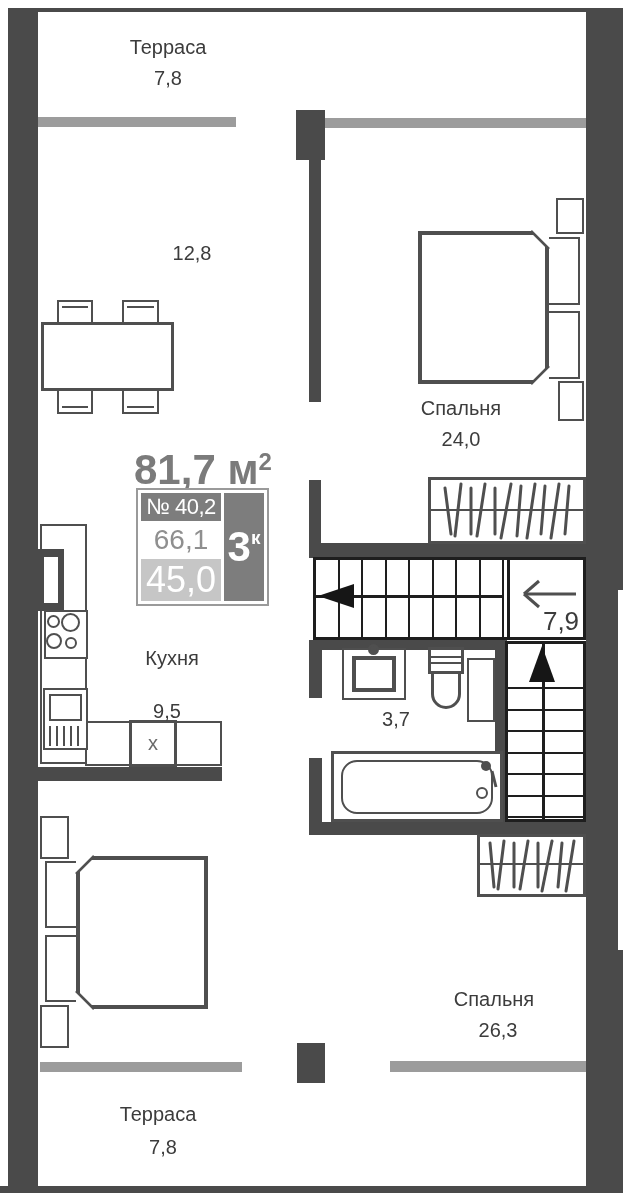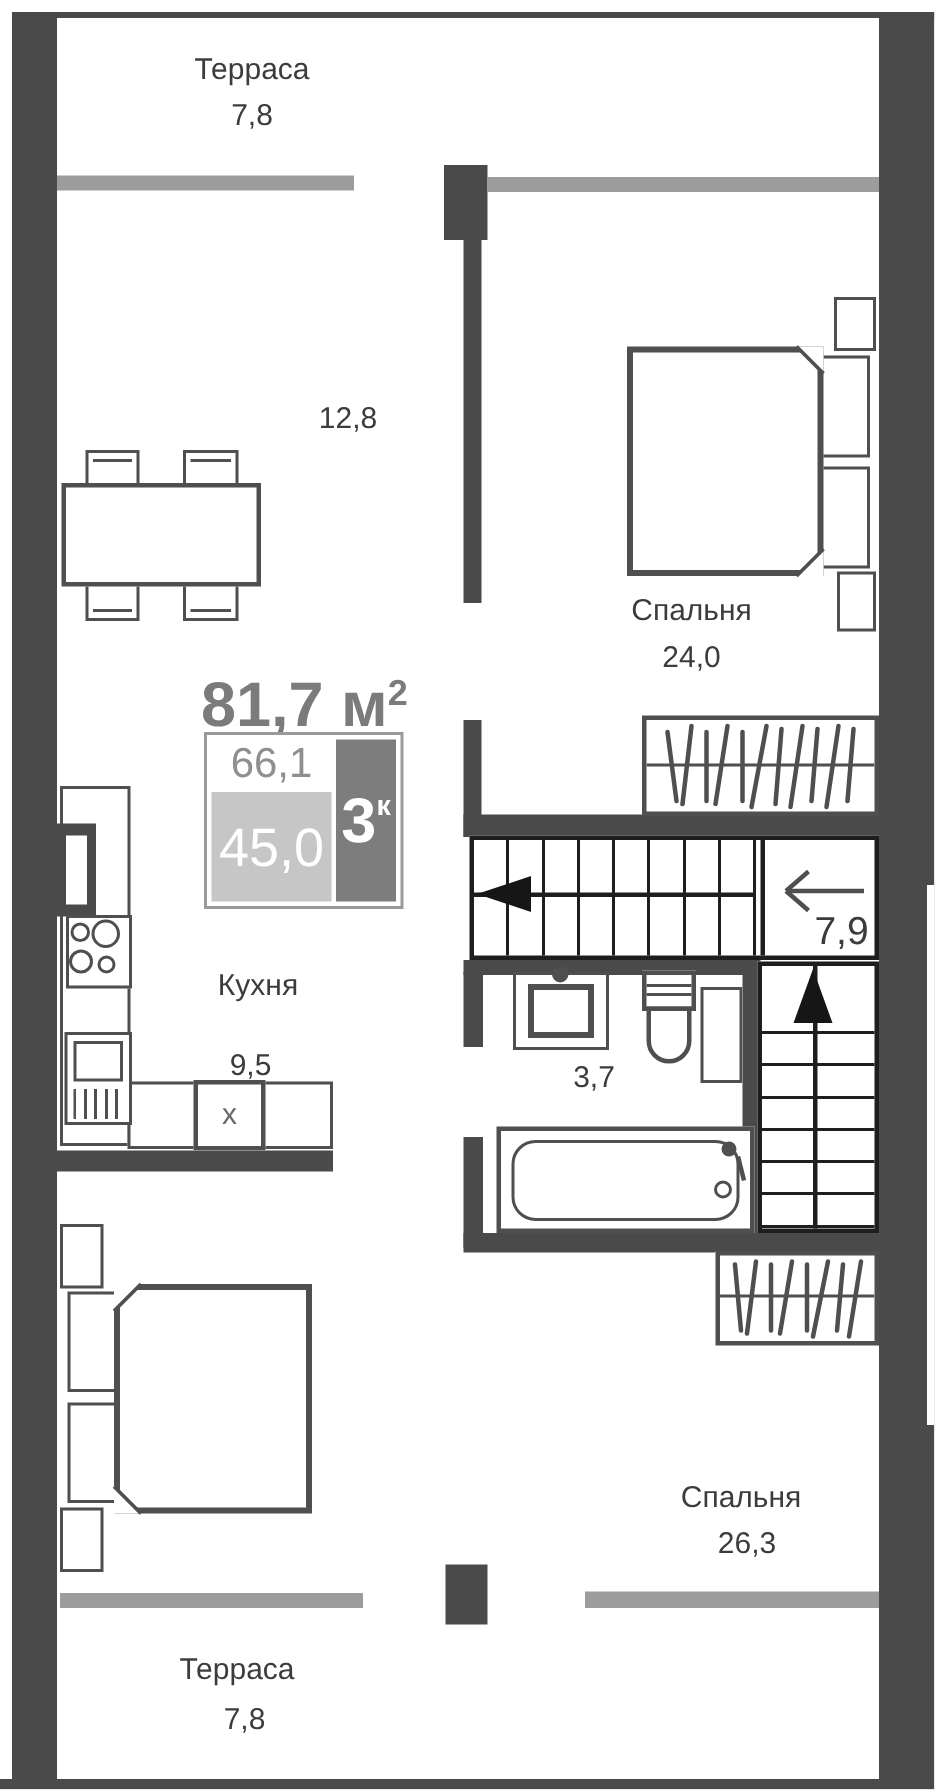--- a/index.html
+++ b/index.html
@@ -162,35 +162,36 @@
         <line x1="58" y1="6" x2="58" y2="50"></line>
           <line x1="72" y1="4" x2="62" y2="54"></line>
         <line x1="82" y1="6" x2="78" y2="50"></line>
           <line x1="94" y1="4" x2="86" y2="54"></line>
       </g>
     </svg>
   </div>
 
   <div class="lbl" style="left:168px;top:47px;">Терраса</div>
   <div class="lbl" style="left:168px;top:78px;">7,8</div>
-  <div class="lbl" style="left:192px;top:280px;margin-left:40px;">12,8</div>
+  <div class="lbl" style="left:192px;top:253px;">12,8</div>
   <div class="lbl" style="left:461px;top:408px;">Спальня</div>
   <div class="lbl" style="left:461px;top:439px;">24,0</div>
   <div class="lbl" style="left:172px;top:658px;">Кухня</div>
   <div class="lbl" style="left:167px;top:711px;text-align:right;">9,5</div>
   <div class="lbl" style="left:396px;top:719px;">3,7</div>
   <div class="lbl" style="left:561px;top:621px;font-size:26px;">7,9</div>
   <div class="lbl" style="left:494px;top:999px;">Спальня</div>
   <div class="lbl" style="left:498px;top:1030px;">26,3</div>
   <div class="lbl" style="left:158px;top:1114px;">Терраса</div>
   <div class="lbl" style="left:163px;top:1147px;">7,8</div>
 
   <div class="info-title"><span>81,7 м</span><span class="sup">2</span></div>
   <div class="info-card">
     <div class="info-left">
+      <div class="cell cell-number">№ 40,2</div>
       <div class="cell cell-living">66,1</div>
       <div class="cell cell-secondary">45,0</div>
     </div>
     <div class="info-right">
         <span>3</span>
         <span class="sup">к</span>
       </div>
   </div>
 
   <svg class="overlay" width="623" height="1193" viewBox="0 0 623 1193">

